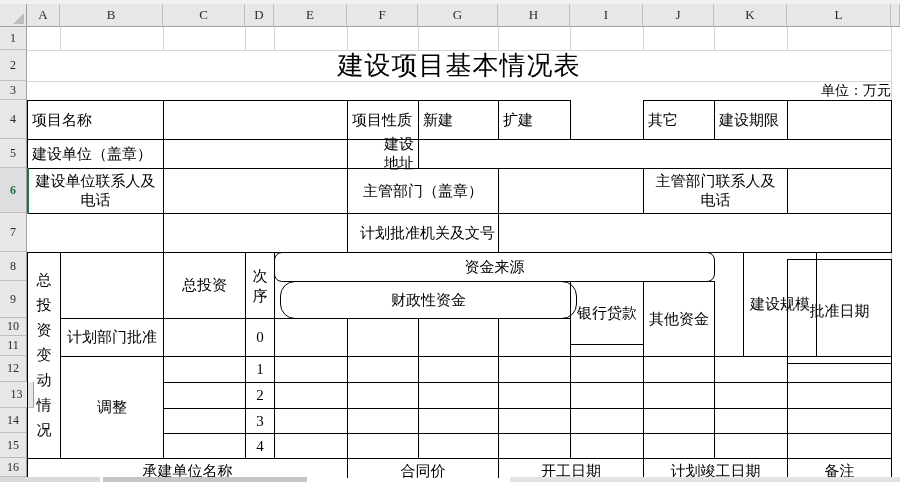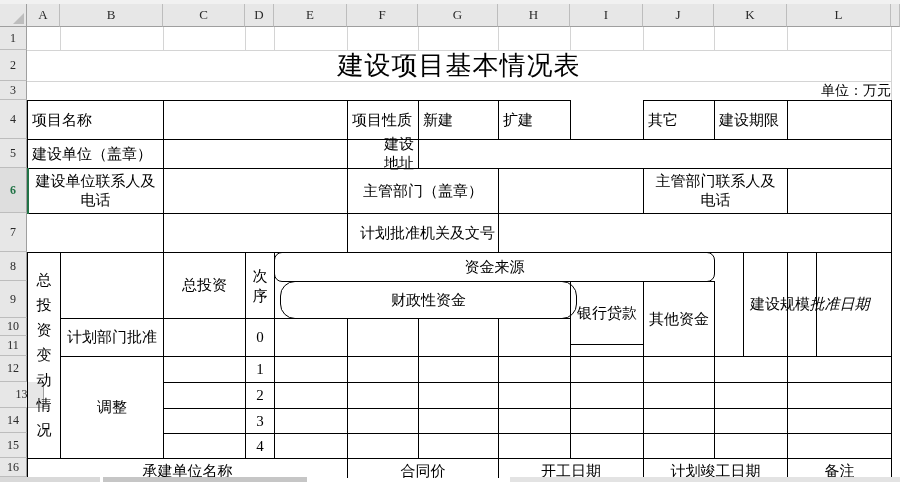--- a/index.html
+++ b/index.html
@@ -55,21 +55,21 @@
   <div class="hdr rowhdr" style="left:0;top:81px;width:27px;height:19px;">3</div>
   <div class="hdr rowhdr" style="left:0;top:100px;width:27px;height:39px;">4</div>
   <div class="hdr rowhdr" style="left:0;top:139px;width:27px;height:29px;">5</div>
   <div class="hdr rowhdr active" style="left:0;top:168px;width:27px;height:45px;">6</div>
   <div class="hdr rowhdr" style="left:0;top:213px;width:27px;height:39px;">7</div>
   <div class="hdr rowhdr" style="left:0;top:252px;width:27px;height:29px;">8</div>
   <div class="hdr rowhdr" style="left:0;top:281px;width:27px;height:37px;">9</div>
   <div class="hdr rowhdr" style="left:0;top:318px;width:27px;height:18px;">10</div>
   <div class="hdr rowhdr" style="left:0;top:336px;width:27px;height:20px;">11</div>
   <div class="hdr rowhdr" style="left:0;top:356px;width:27px;height:26px;">12</div>
-  <div class="hdr rowhdr" style="left:0;top:382px;width:44px;height:26px;">13</div>
+  <div class="hdr rowhdr" style="left:0;top:382px;width:34px;height:26px;">13</div>
   <div class="hdr rowhdr" style="left:0;top:408px;width:27px;height:25px;">14</div>
   <div class="hdr rowhdr" style="left:0;top:433px;width:27px;height:25px;">15</div>
   <div class="hdr rowhdr" style="left:0;top:458px;width:27px;height:19px;">16</div>
 
   <div class="gl" style="left:60px;top:27px;width:1px;height:23px;"></div>
   <div class="gl" style="left:163px;top:27px;width:1px;height:23px;"></div>
   <div class="gl" style="left:245px;top:27px;width:1px;height:23px;"></div>
   <div class="gl" style="left:274px;top:27px;width:1px;height:23px;"></div>
   <div class="gl" style="left:347px;top:27px;width:1px;height:23px;"></div>
   <div class="gl" style="left:418px;top:27px;width:1px;height:23px;"></div>
@@ -116,21 +116,21 @@
   <div class="c" style="left:60px;top:252px;width:104px;height:67px;"></div>
   <div class="c" style="left:163px;top:252px;width:83px;height:67px;">总投资</div>
   <div class="c" style="left:245px;top:252px;width:30px;height:67px;">
       <span class="vtxt2">次序</span>
     </div>
   <div class="c" style="left:274px;top:252px;width:441px;height:30px;border-radius:8px;">资金来源</div>
   <div class="c" style="left:280px;top:281px;width:297px;height:38px;border-radius:15px;">财政性资金</div>
   <div class="c" style="left:570px;top:281px;width:74px;height:64px;">银行贷款</div>
   <div class="c" style="left:643px;top:281px;width:72px;height:76px;">其他资金</div>
   <div class="c" style="left:714px;top:252px;width:74px;height:105px;margin-left:29px;">建设规模</div>
-  <div class="c" style="left:787px;top:252px;width:105px;height:105px;font-style:italic;">批准日期</div>
+  <div class="c" style="left:787px;top:259px;width:105px;height:105px;">批准日期</div>
 
   <div class="c" style="left:60px;top:318px;width:104px;height:39px;">计划部门批准</div>
   <div class="c" style="left:163px;top:318px;width:83px;height:39px;"></div>
   <div class="c" style="left:245px;top:318px;width:30px;height:39px;">0</div>
   <div class="c" style="left:274px;top:318px;width:74px;height:39px;"></div>
   <div class="c" style="left:347px;top:318px;width:72px;height:39px;"></div>
   <div class="c" style="left:418px;top:318px;width:81px;height:39px;"></div>
   <div class="c" style="left:498px;top:318px;width:73px;height:39px;"></div>
 
   <div class="c" style="left:60px;top:356px;width:104px;height:103px;">调整</div>

